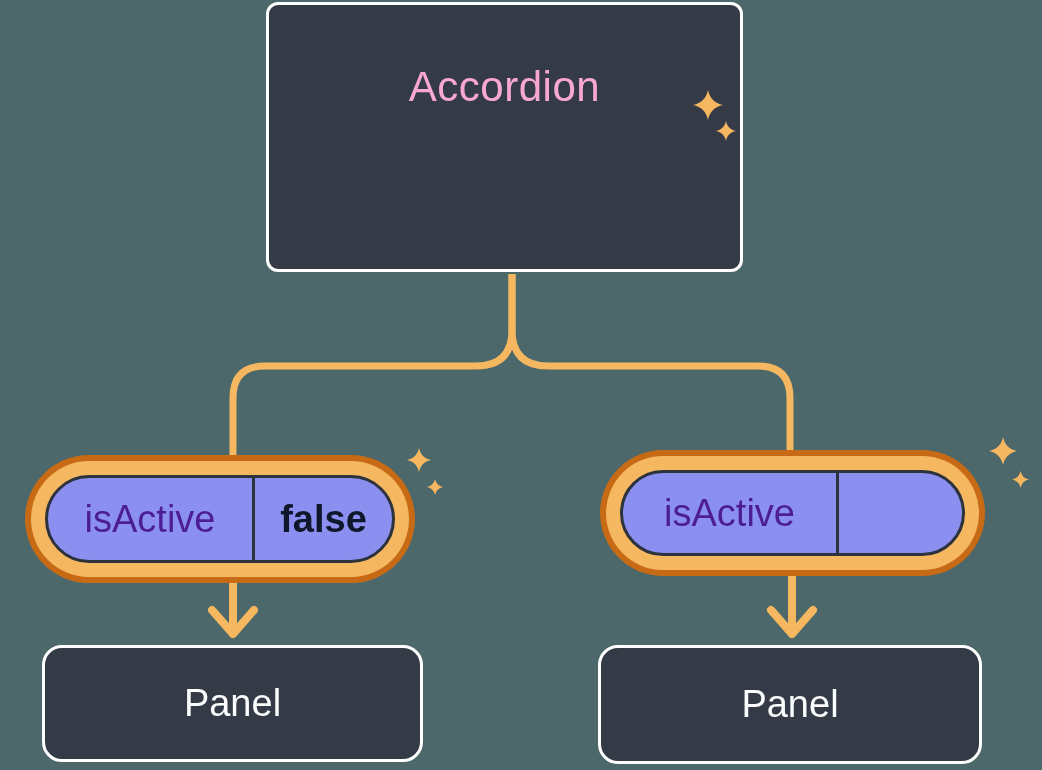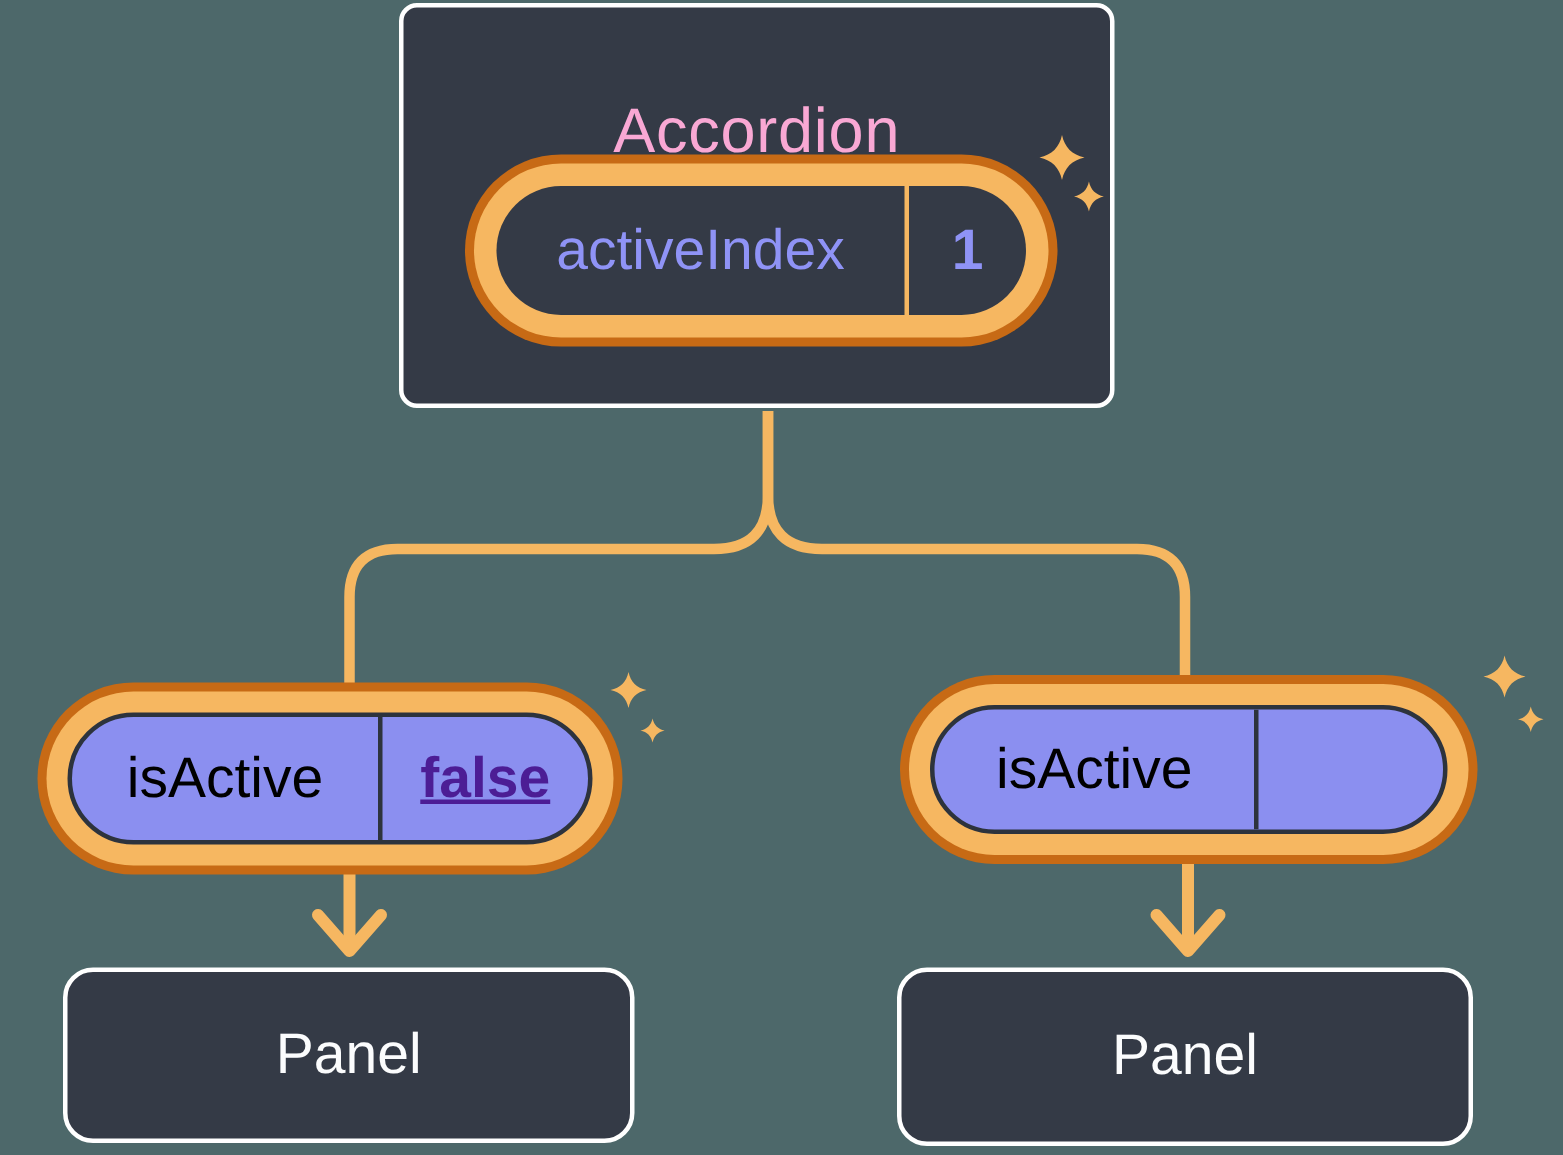--- a/index.html
+++ b/index.html
@@ -36,24 +36,24 @@
   .pill-state .seg-value{flex:1;display:flex;align-items:center;justify-content:center;
     color:#8F93F6;font-size:38px;font-weight:700;}
 
   
   .pill-prop .pill-content{
     position:absolute;inset:14px;border-radius:999px;background:#8B8FF0;
     border:3px solid #2D333D;box-sizing:border-box;
     display:flex;align-items:stretch;overflow:hidden;
   }
   .pill-prop .seg-label{display:flex;align-items:center;justify-content:center;
-    color:#000000;font-size:38px;}
+    color:#4c1d95;font-size:38px;}
   .pill-prop .divider{width:3px;background:#2D333D;}
   .pill-prop .seg-value{flex:1;display:flex;align-items:center;justify-content:center;
-    color:#4c1d95;font-size:38px;font-weight:700;text-decoration:underline;}
+    color:#0f172a;font-size:38px;font-weight:700;}
 
   .pill-left{left:25px;top:455px;width:390px;height:128px;}
   .pill-left .seg-label{width:204px;}
   .pill-right{left:600px;top:450px;width:385px;height:126px;}
   .pill-right .seg-label{width:213px;}
 
   .panel{
     position:absolute;background:#343A46;border:3px solid #FFFFFF;border-radius:20px;
     box-sizing:border-box;display:flex;align-items:center;justify-content:center;
     color:#FBFCFD;font-size:38px;z-index:2;
@@ -74,29 +74,20 @@
       <path stroke-width="8" stroke-linecap="round" stroke-linejoin="round" d="M212 610 L233 634 L254 610"></path>
       <path stroke-width="8" stroke-linecap="round" d="M792 576 V630"></path>
       <path stroke-width="8" stroke-linecap="round" stroke-linejoin="round" d="M771 610 L792 634 L813 610"></path>
     </g>
   </svg>
 
   <div class="card">
     <div class="card-title">Accordion</div>
   </div>
 
-  <div class="pill pill-state">
-    <div class="pill-mid">
-      <div class="pill-content">
-        <div class="seg-label">activeIndex</div>
-        <div class="divider"></div>
-        <div class="seg-value">1</div>
-      </div>
-    </div>
-  </div>
 
   <div class="pill pill-prop pill-left">
     <div class="pill-mid">
       <div class="pill-content">
         <div class="seg-label">isActive</div>
         <div class="divider"></div>
         <div class="seg-value">false</div>
       </div>
     </div>
   </div>

